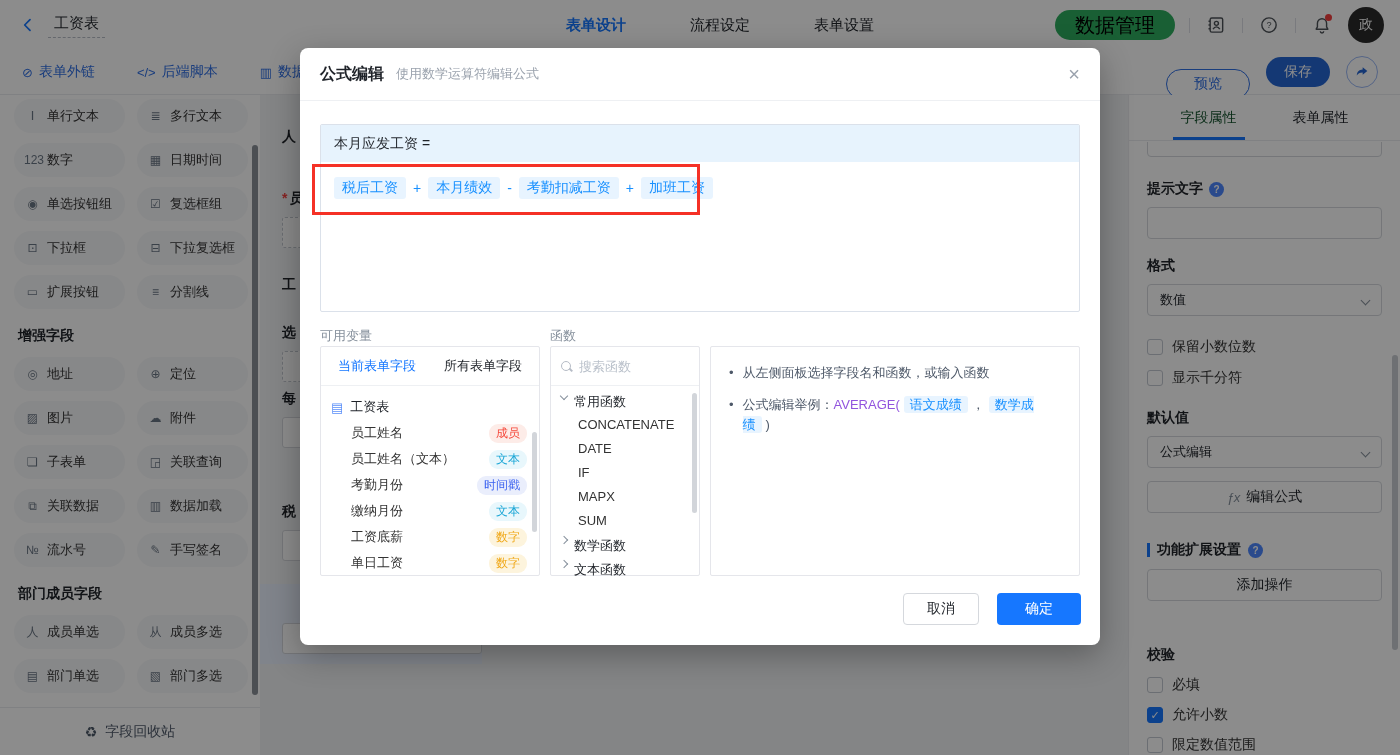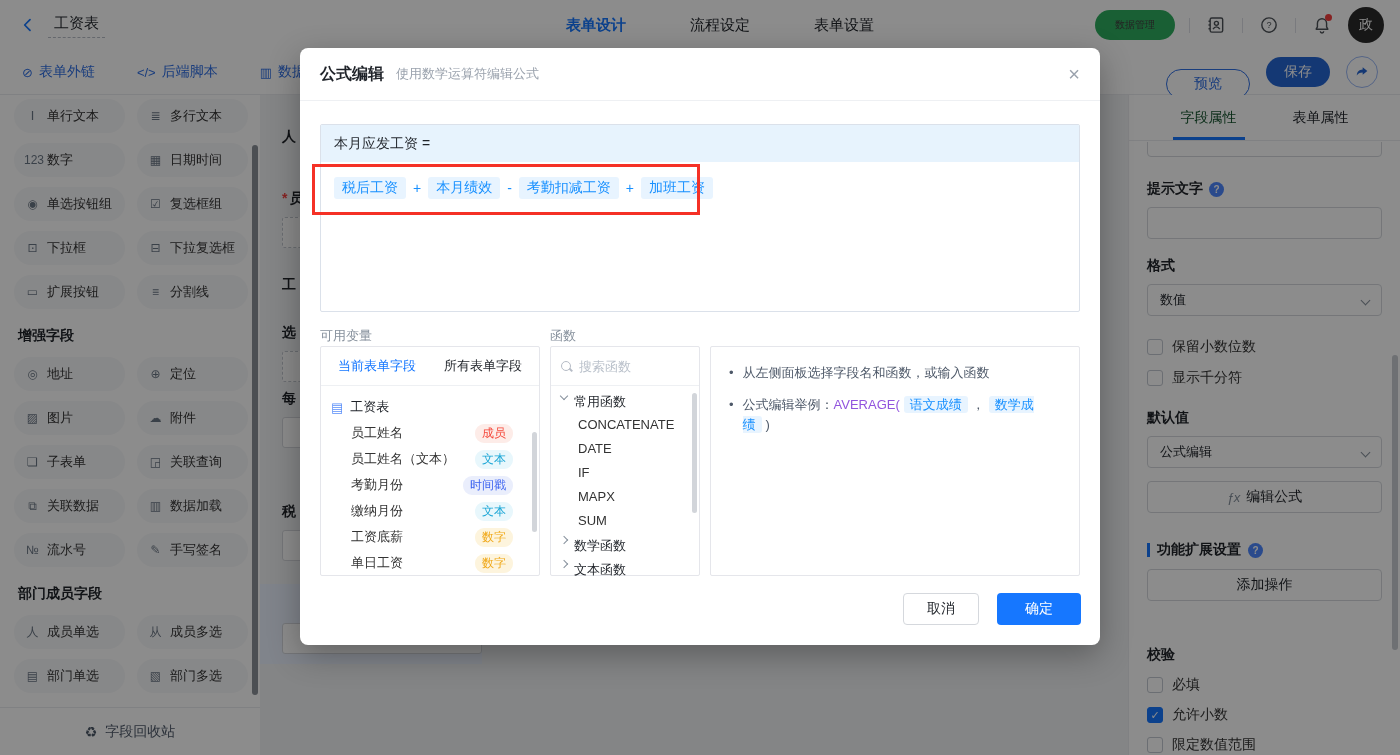--- a/index.html
+++ b/index.html
@@ -7,21 +7,21 @@
   #app { position:relative; width:1400px; height:755px; background:#fff; overflow:hidden; }
 
   
   .topbar { position:absolute; top:0; left:0; right:0; height:50px; background:#fff; display:flex; align-items:center; padding:0 16px; z-index:1; }
   .tb-back { width:24px; height:24px; display:flex; align-items:center; justify-content:center; cursor:pointer; }
   .tb-title { font-size:15px; color:#1f2329; margin-left:8px; border-bottom:1px dashed #b9bec7; padding:2px 6px 4px; }
   .tb-nav { position:absolute; left:50%; transform:translateX(-50%); display:flex; gap:64px;margin-left:20px; }
   .tb-nav .tab { font-size:15px; color:#1f2329; cursor:pointer; }
   .tb-nav .tab.on { color:#1677ff; font-weight:600; }
   .tb-right { margin-left:auto; display:flex; align-items:center; gap:14px; }
-  .pill-green { height:30px; padding:0 20px; border-radius:15px; background:#2fae5f; color:#404040; font-size:10px; border:none; display:flex; align-items:center; cursor:pointer; }
+  .pill-green { height:30px; padding:0 20px; border-radius:15px; background:#2fae5f; color:#000000; font-size:20px; border:none; display:flex; align-items:center; cursor:pointer; }
   .tb-divider { width:1px; height:15px; background:#dcdfe5; }
   .tb-ic { width:24px; height:24px; position:relative; display:flex; align-items:center; justify-content:center; cursor:pointer; }
   .red-dot { position:absolute; top:1px; right:2px; width:7px; height:7px; border-radius:50%; background:#f53f3f; }
   .avatar { width:36px; height:36px; border-radius:50%; background:#2b2b2b; color:#fff; font-size:14px; display:flex; align-items:center; justify-content:center; cursor:pointer; }
 
   
   .subbar { position:absolute; top:50px; left:0; right:0; height:45px; background:#fff; border-bottom:1px solid #e9ebef; display:flex; align-items:center; padding:0 22px; z-index:1; }
   .sb-links { display:flex; gap:42px; }
   .sb-link { display:flex; align-items:center; gap:6px; color:#2f6fe4; font-size:14px; cursor:pointer; }
   .sb-link .ic { font-size:13px; }
@@ -97,21 +97,21 @@
   .m-box { position:absolute; top:298px; height:230px; border:1px solid #e5e6eb; border-radius:2px; background:#fff; }
   .vars-box { left:20px; width:220px; }
   .v-tabs { height:39px; display:flex; align-items:center; justify-content:space-between; padding:0 17px; border-bottom:1px solid #eef0f3; font-size:13px; }
   .v-tab { color:#1f2329; cursor:pointer; }
   .v-tab.on { color:#1677ff; }
   .v-tree { padding:8px 10px; position:relative; }
   .v-root { display:flex; align-items:center; gap:7px; height:26px; font-size:13px; color:#1f2329; cursor:pointer; }
   .doc-ic { color:#5b8ff9; font-size:13px; }
   .v-row { display:flex; align-items:center; height:26px; padding-left:20px; font-size:13px; cursor:pointer; }
   .v-name { color:#333; flex:1; white-space:nowrap; overflow:hidden; }
-  .v-tag { font-size:12px; padding:1px 7px; border-radius:9px; flex:none; margin-right:16px; }
+  .v-tag { font-size:12px; padding:1px 7px; border-radius:9px; flex:none; margin-right:2px; }
   .tag-member { color:#f5483b; background:#fdece8; }
   .tag-text { color:#1aa6d6; background:#e8f7fc; }
   .tag-timestamp { color:#3b62f0; background:#eaeefc; }
   .tag-number { color:#f0a818; background:#fdf4dd; }
   .v-scroll { position:absolute; right:2px; top:46px; width:5px; height:100px; border-radius:3px; background:#d2d5da; }
 
   .fn-box { left:250px; width:150px; }
   .fn-search { height:39px; display:flex; align-items:center; gap:7px; padding:0 10px; border-bottom:1px solid #eef0f3; }
   .mag { position:relative; width:11px; height:11px; flex:none; }
   .mag::before { content:''; position:absolute; top:0; left:0; width:8px; height:8px; border:1.5px solid #b6bcc6; border-radius:50%; }

